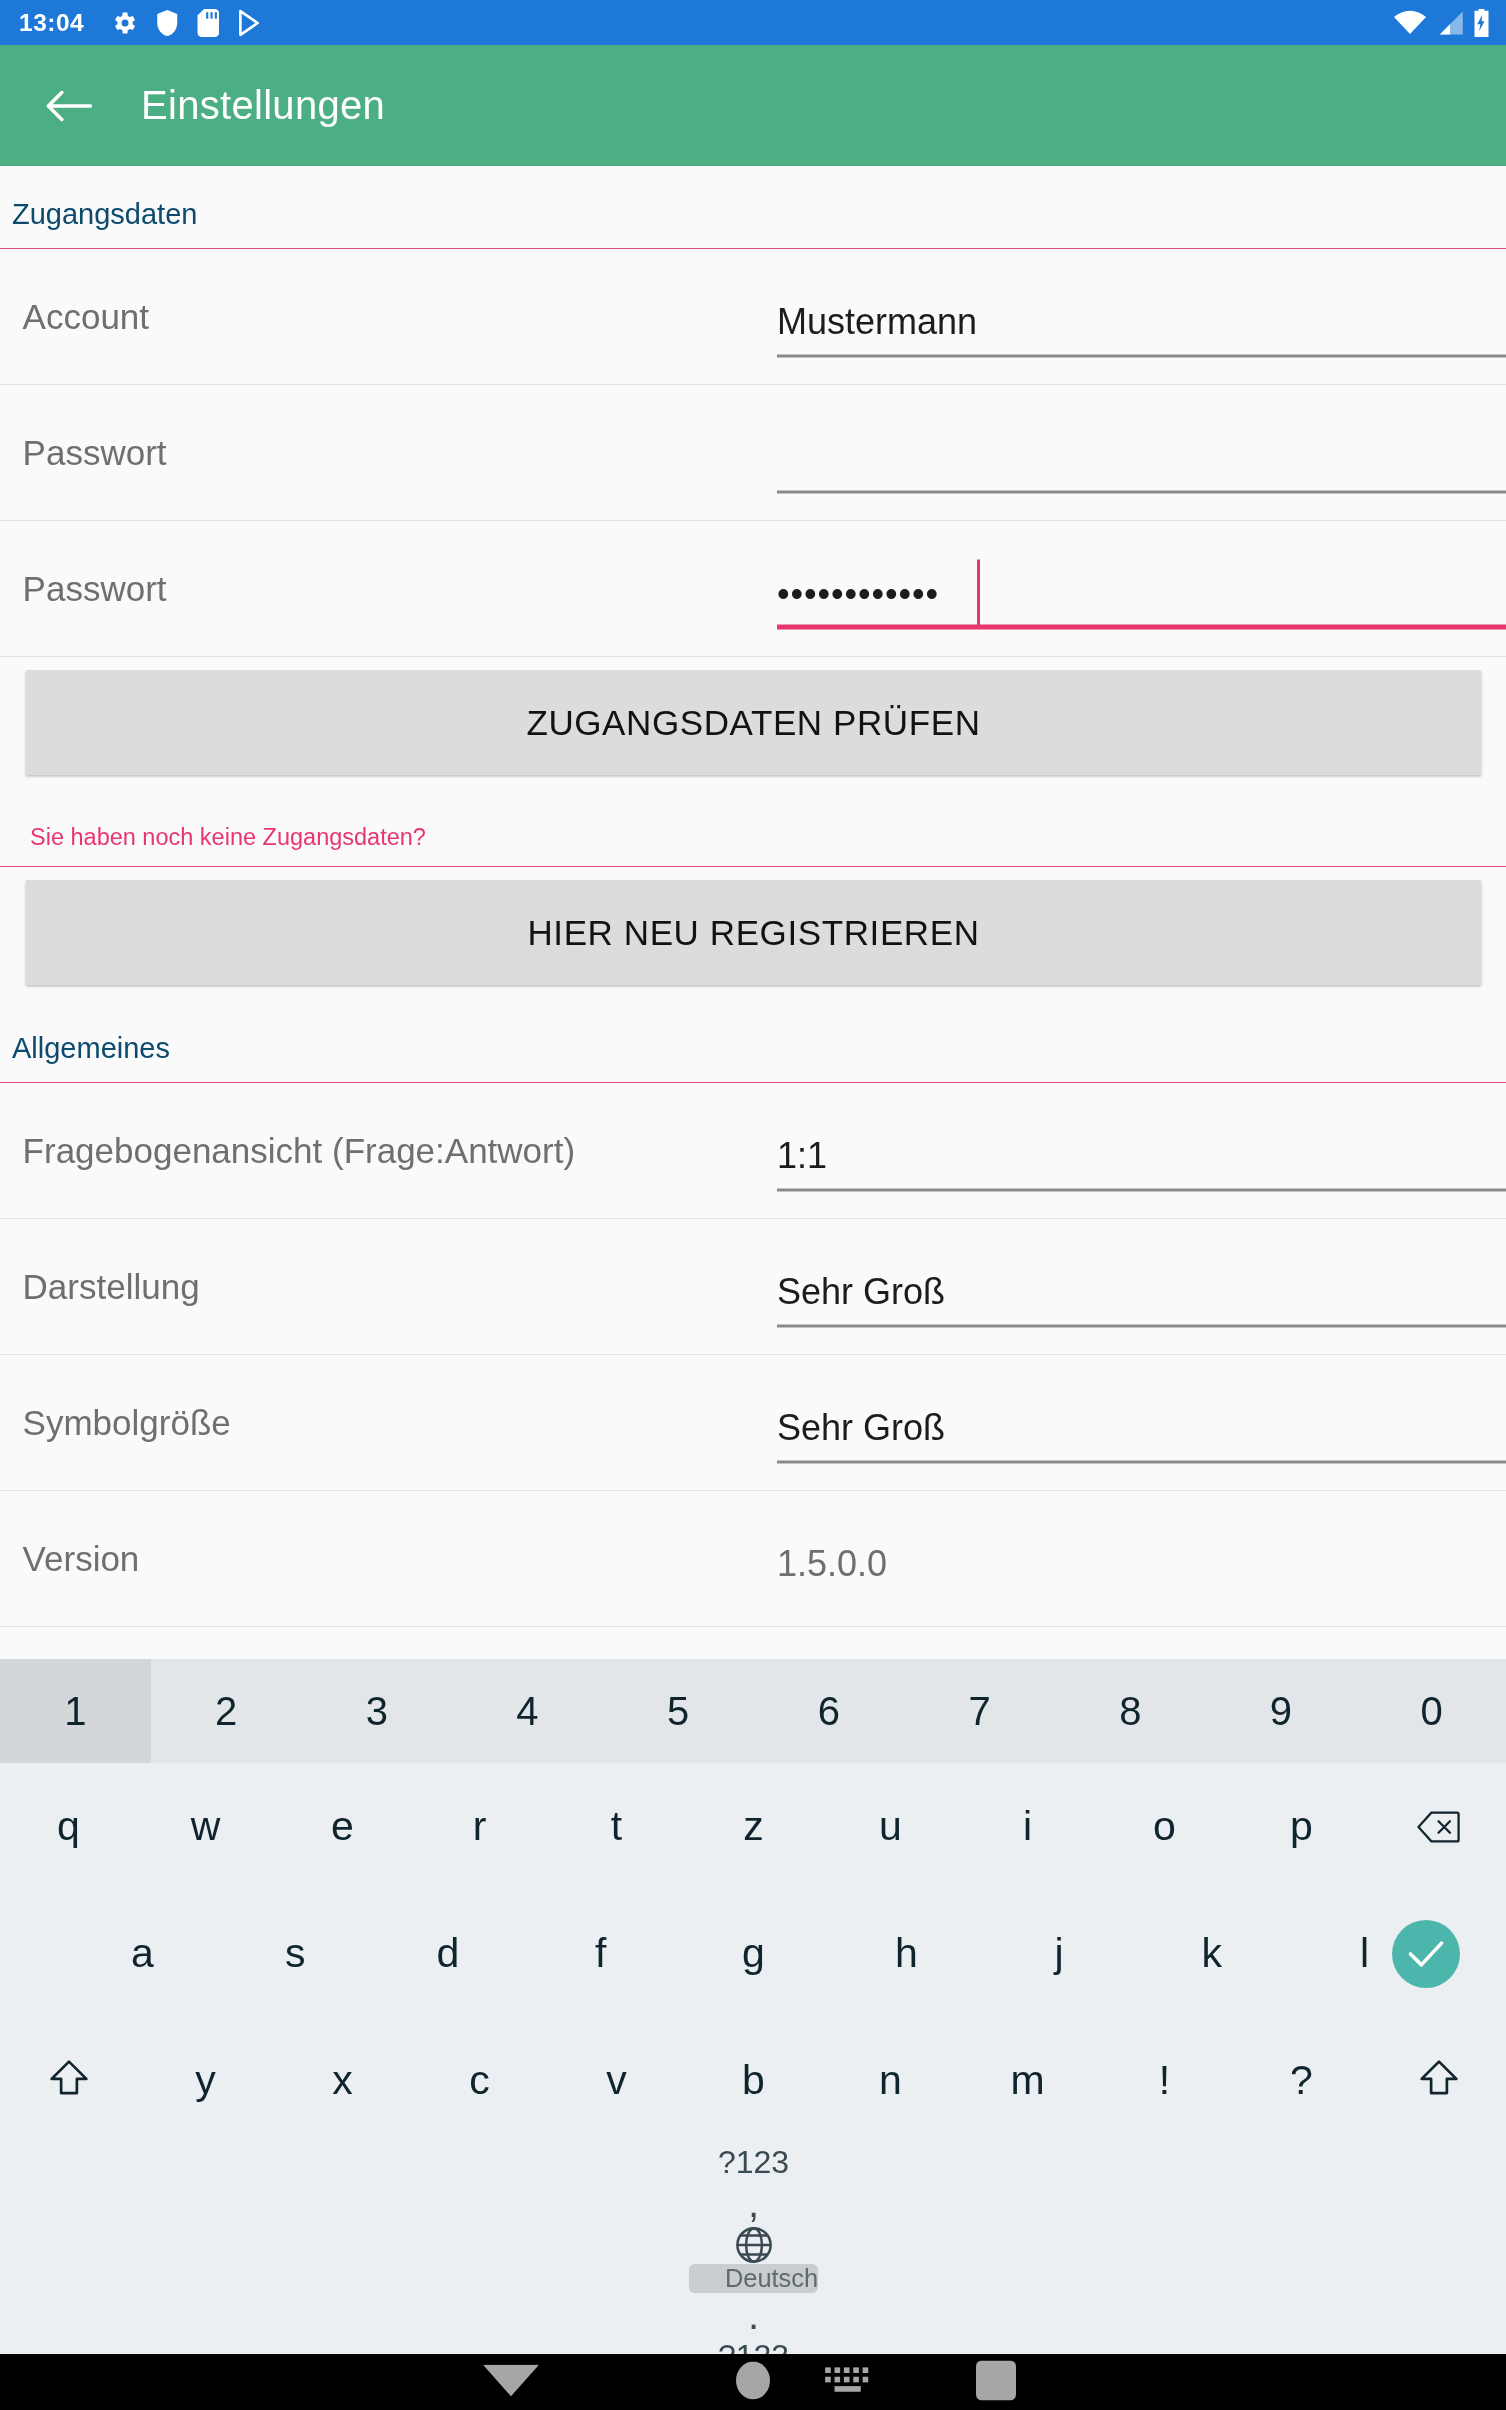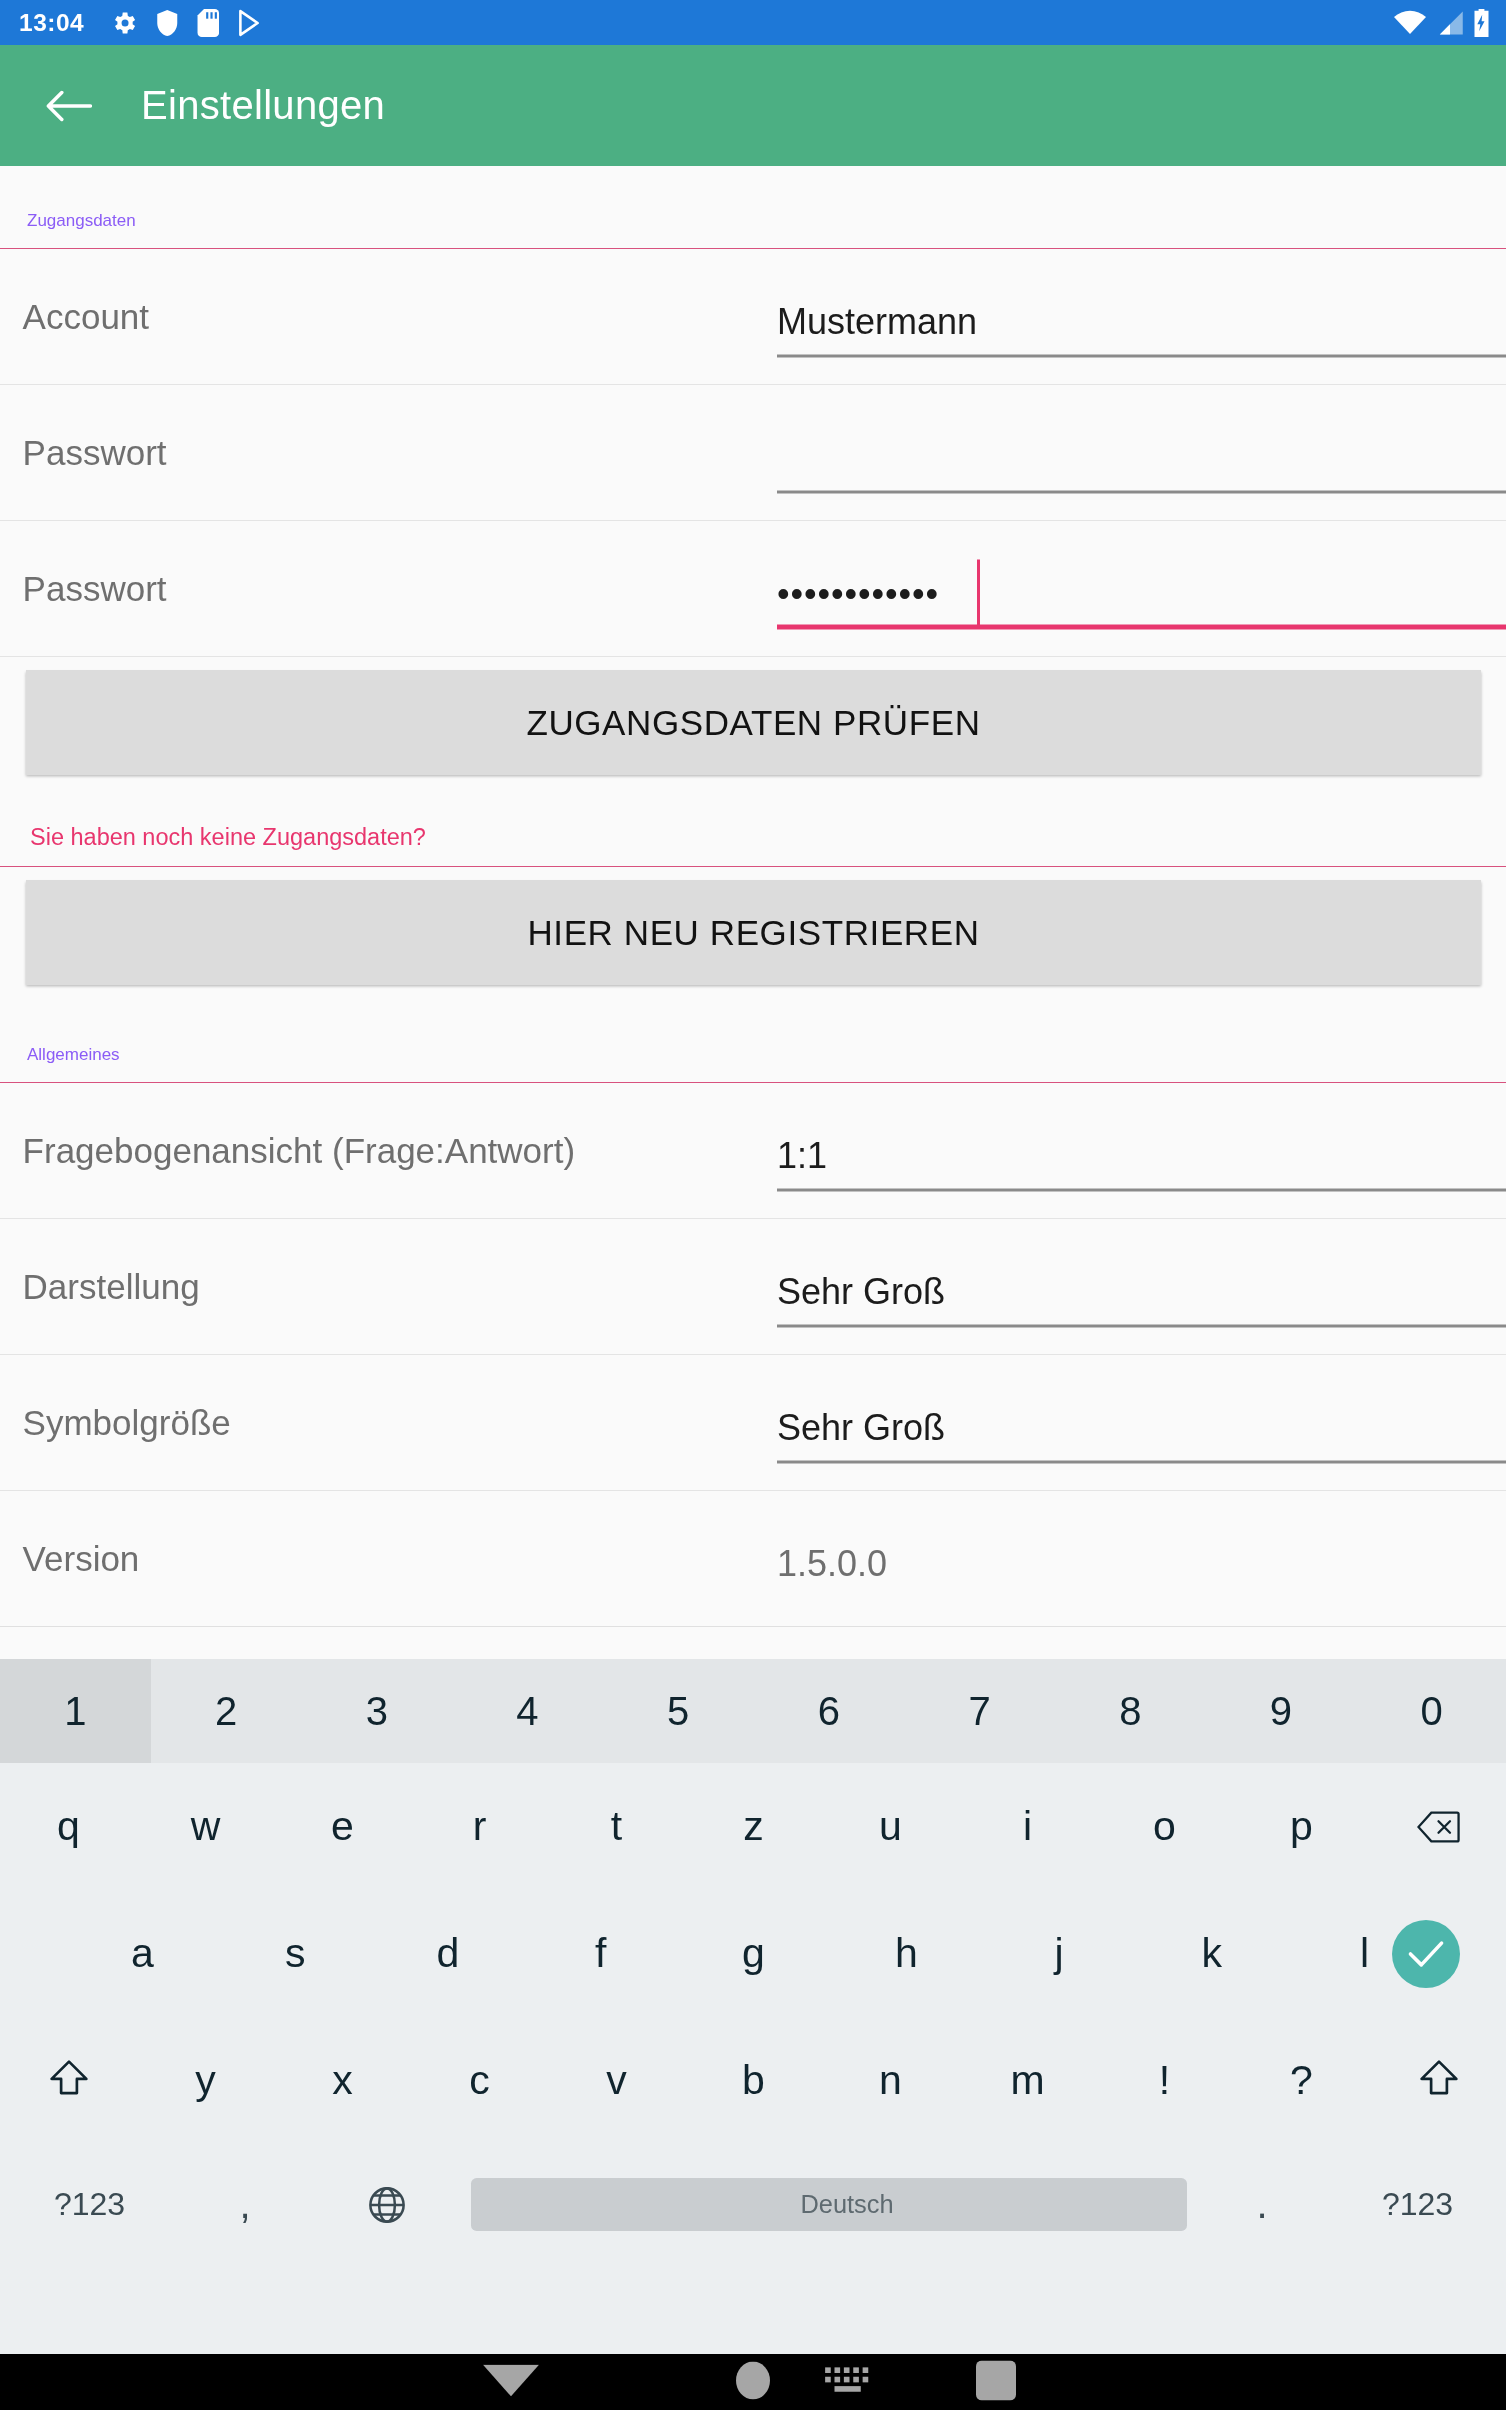--- a/index.html
+++ b/index.html
@@ -27,22 +27,22 @@
     background:#4CAF83; display:flex; align-items:center;
   }
   .back-arrow{ width:56px; height:56px; margin-left:40px; display:flex; align-items:center; justify-content:center; }
   .appbar-title{ color:#fff; font-size:40px; margin-left:45px; letter-spacing:0.3px; }
 
   
   .content{ position:absolute; left:0; top:166px; width:1507px; height:1493px; background:#FAFAFA; }
 
   .section-head{ position:relative; height:83px; border-bottom:1.9px solid #D8517E; }
   .section-head span{
-    position:absolute; left:27px; bottom:17px;
-    color:#8b5cf6; font-size:17px;
+    position:absolute; left:12px; bottom:17px;
+    color:#0c4a6e; font-size:29px;
   }
 
   .row{
     position:relative; height:136px; border-bottom:1.9px solid #E4E4E4;
     display:flex; align-items:center;
   }
   .row:last-child{ border-bottom:1.9px solid #E0E0E0; }
   .row-label{
     position:absolute; left:22.6px; top:50%; transform:translateY(-50%);
     font-size:35px; color:#6F6F6F; white-space:nowrap;
@@ -93,21 +93,21 @@
   .key.pressed{ background:#D4D7D9; }
   .krow.letters{ height:127px; }
   .krow.letters .key{ font-size:41px; }
   .krow.asdf{ padding:0 66px; }
   .krow.zxcv .key{ font-size:41px; }
   .enterkey{
     position:absolute; right:47px; top:50%; transform:translateY(-50%);
     width:68px; height:68px; border-radius:50%; background:#4DB6AC;
     display:flex; align-items:center; justify-content:center;
   }
-  .krow.bottom{ height:121px; display:flex; align-items:center; }
+  .krow.bottom{ height:121px; display:flex; align-items:center;flex-direction:column; }
   .bk{ display:flex; align-items:center; justify-content:center; color:#3A4A52; font-size:32px; }
   .bk-123{ width:179px; }
   .bk-comma{ width:132px; font-size:40px; }
   .bk-globe{ width:151px; }
   .space{
     flex:1; margin:0 9.4px; height:53px; background:#C9CDD0; border-radius:5.6px;
     display:flex; align-items:center; justify-content:center;
     color:#5E6A70; font-size:25.4px;padding-left:36px;
   }
   .bk-dot{ width:132px; font-size:40px; }

